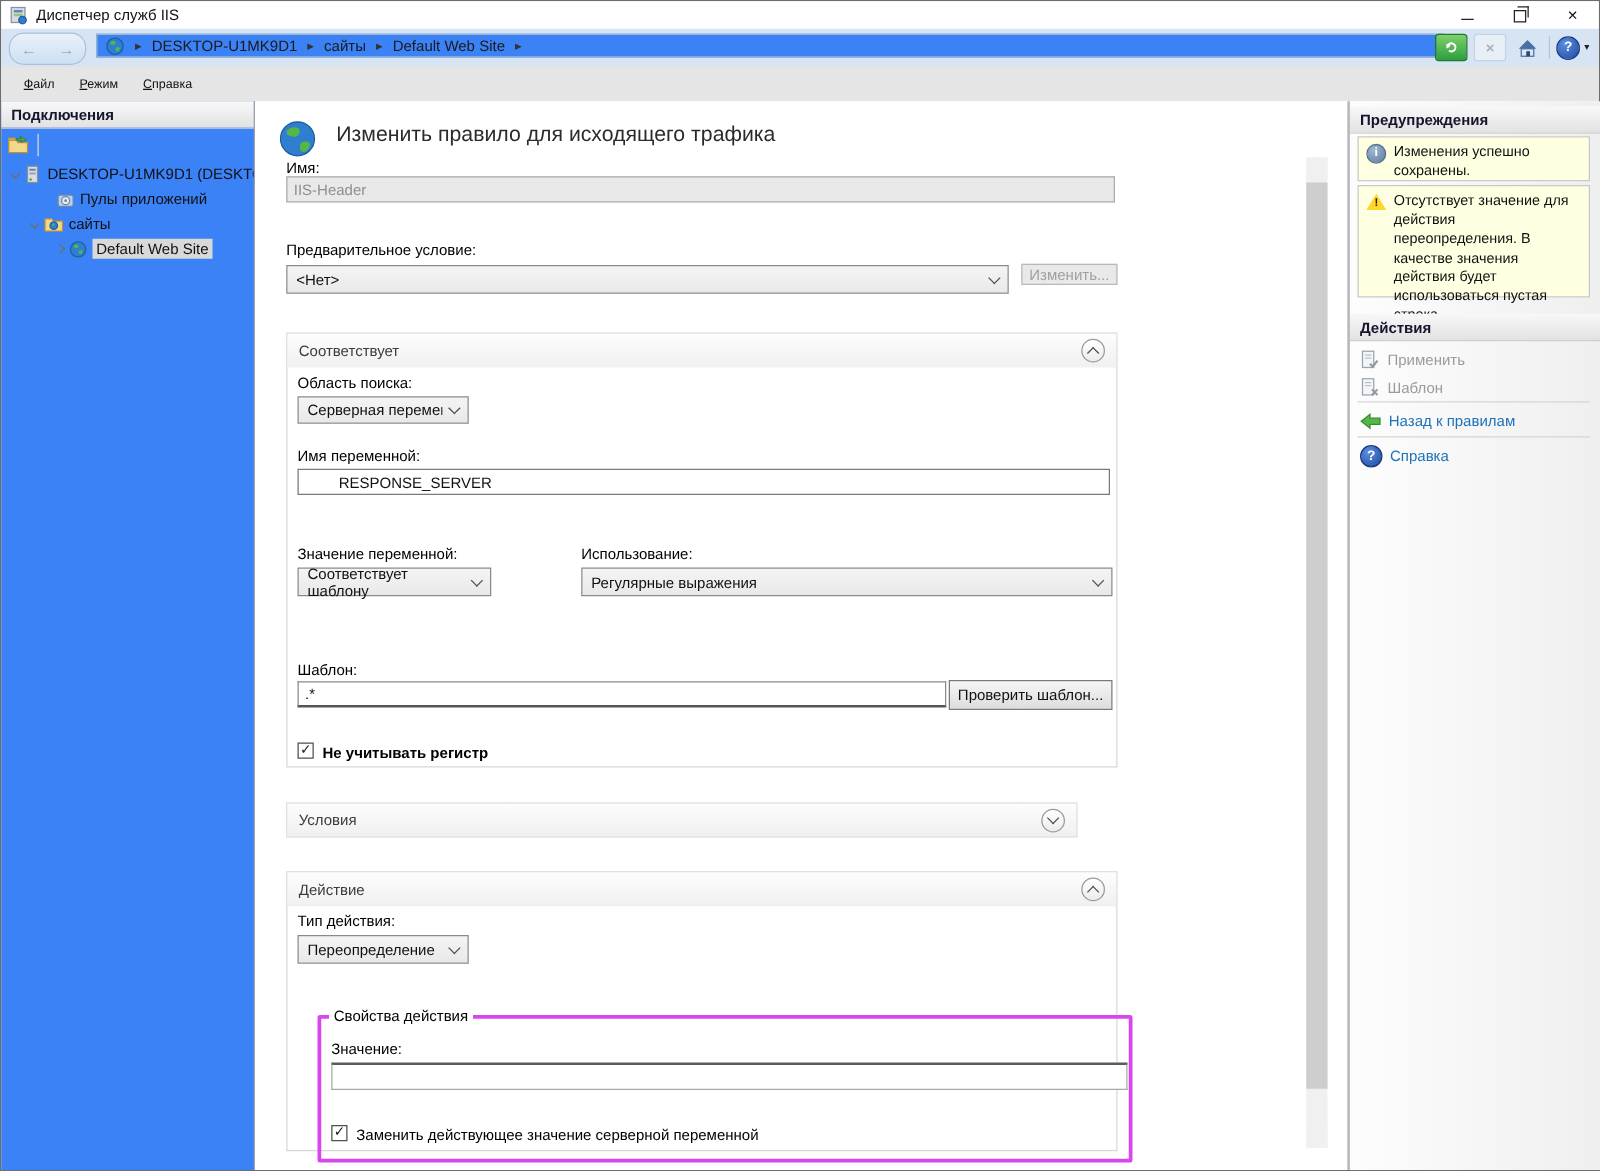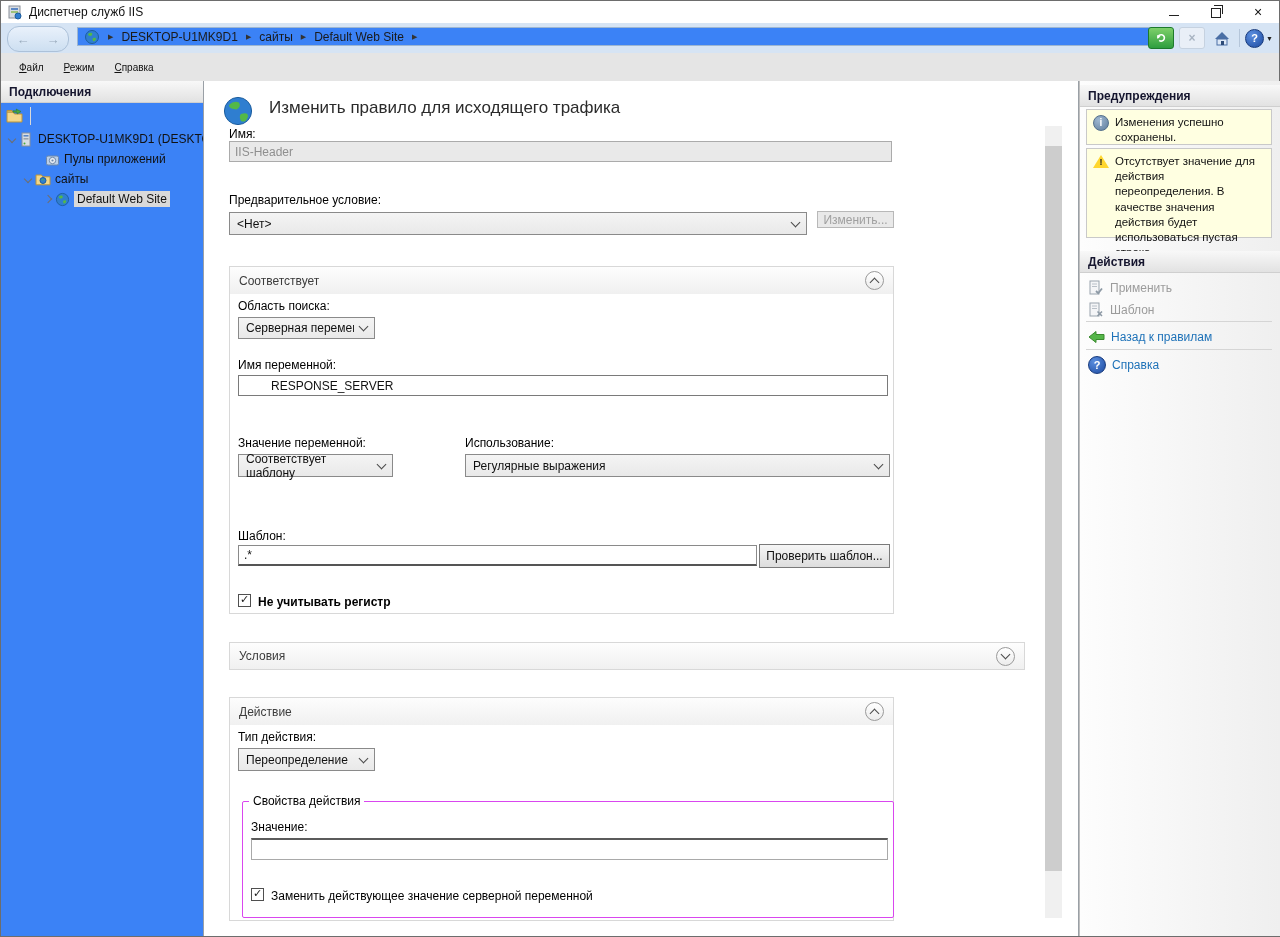--- a/index.html
+++ b/index.html
@@ -59,21 +59,21 @@
   .btn{position:absolute;background:linear-gradient(#f6f6f6,#dddddd);border:1px solid #7a7a7a;font-size:12px;color:#111;display:flex;align-items:center;justify-content:center;box-sizing:border-box;}
   .btn.dis{background:#e9e9e9;border-color:#b8b8b8;color:#a0a0a0;}
   .section{position:absolute;border:1px solid #d8d8d8;background:#fff;box-sizing:border-box;}
   .sec-h{height:27px;background:linear-gradient(#fdfdfd,#f0f0f0);display:flex;align-items:center;justify-content:space-between;padding:0 9px;font-size:12px;color:#3c3c3c;}
   .collapse-btn{width:19px;height:19px;border-radius:50%;border:1px solid #9a9a9a;background:linear-gradient(#fff,#ececec);display:flex;align-items:center;justify-content:center;box-sizing:border-box;}
   .collapse-btn .cc{width:6px;height:6px;border:solid #4a4a4a;border-width:0 1px 1px 0;}
   .cc.up{transform:rotate(-135deg);margin-top:3px;}
   .cc.dn{transform:rotate(45deg);margin-top:-3px;}
   .checkbox{position:absolute;width:13px;height:13px;border:1px solid #4f4f4f;background:#fff;box-sizing:border-box;}
   .checkbox.checked::after{content:"✓";position:absolute;left:1px;top:-2px;font-size:11px;color:#1a1a1a;}
-  fieldset.grp{position:absolute;border:1px solid #d946ef;border-radius:2px;margin:4px;padding:0;box-sizing:border-box;}
+  fieldset.grp{position:absolute;border:3px solid #d946ef;border-radius:2px;margin:16px;padding:0;box-sizing:border-box;}
   fieldset.grp legend{font-size:12px;color:#000;margin-left:6px;padding:0 4px;}
 
   
   .sbar{position:absolute;left:840px;top:45px;width:17px;height:792px;background:#f0f0f0;}
   .sbtn{position:absolute;left:0;width:17px;height:17px;background:#f0f0f0;display:flex;align-items:center;justify-content:center;}
   .sbtn .cc{border-color:#555;}
   .sthumb{position:absolute;left:0;top:20px;width:17px;height:725px;background:#cdcdcd;}
 
   
   .rightpanel{position:absolute;left:1078px;top:80px;width:201px;bottom:0;background:linear-gradient(90deg,#fdfdfd,#efefef);border-left:1px solid #bfbfbf;box-sizing:border-box;}
@@ -256,21 +256,21 @@
       </div>
 
       <span class="label" style="left:8px;top:262px;">Шаблон:</span>
       <input class="tbox" style="left: 8px; top: 278px; width: 519px; height: 21px; border-color: rgb(138, 138, 138) rgb(138, 138, 138) rgb(85, 85, 85); border-bottom-width: 2px; border-bottom-style: solid;" value=".*">
       <button class="btn" style="left:529px;top:277px;width:131px;height:24px;">Проверить шаблон...</button>
 
       <span class="checkbox checked" style="left:8px;top:327px;"></span>
       <span class="label" style="left:28px;top:328px;font-weight:bold;">Не учитывать регистр</span>
     </div>
 
-    <div class="section" style="left:24px;top:561px;width:796px;height:28px;">
+    <div class="section" style="left:24px;top:561px;width:633px;height:28px;">
       <div class="sec-h" style="height:26px;">
         <span>Условия</span>
         <span class="collapse-btn">
             <span class="cc dn"></span>
           </span>
       </div>
     </div>
 
     <div class="section" style="left:24px;top:616px;width:665px;height:224px;">
       <div class="sec-h">

